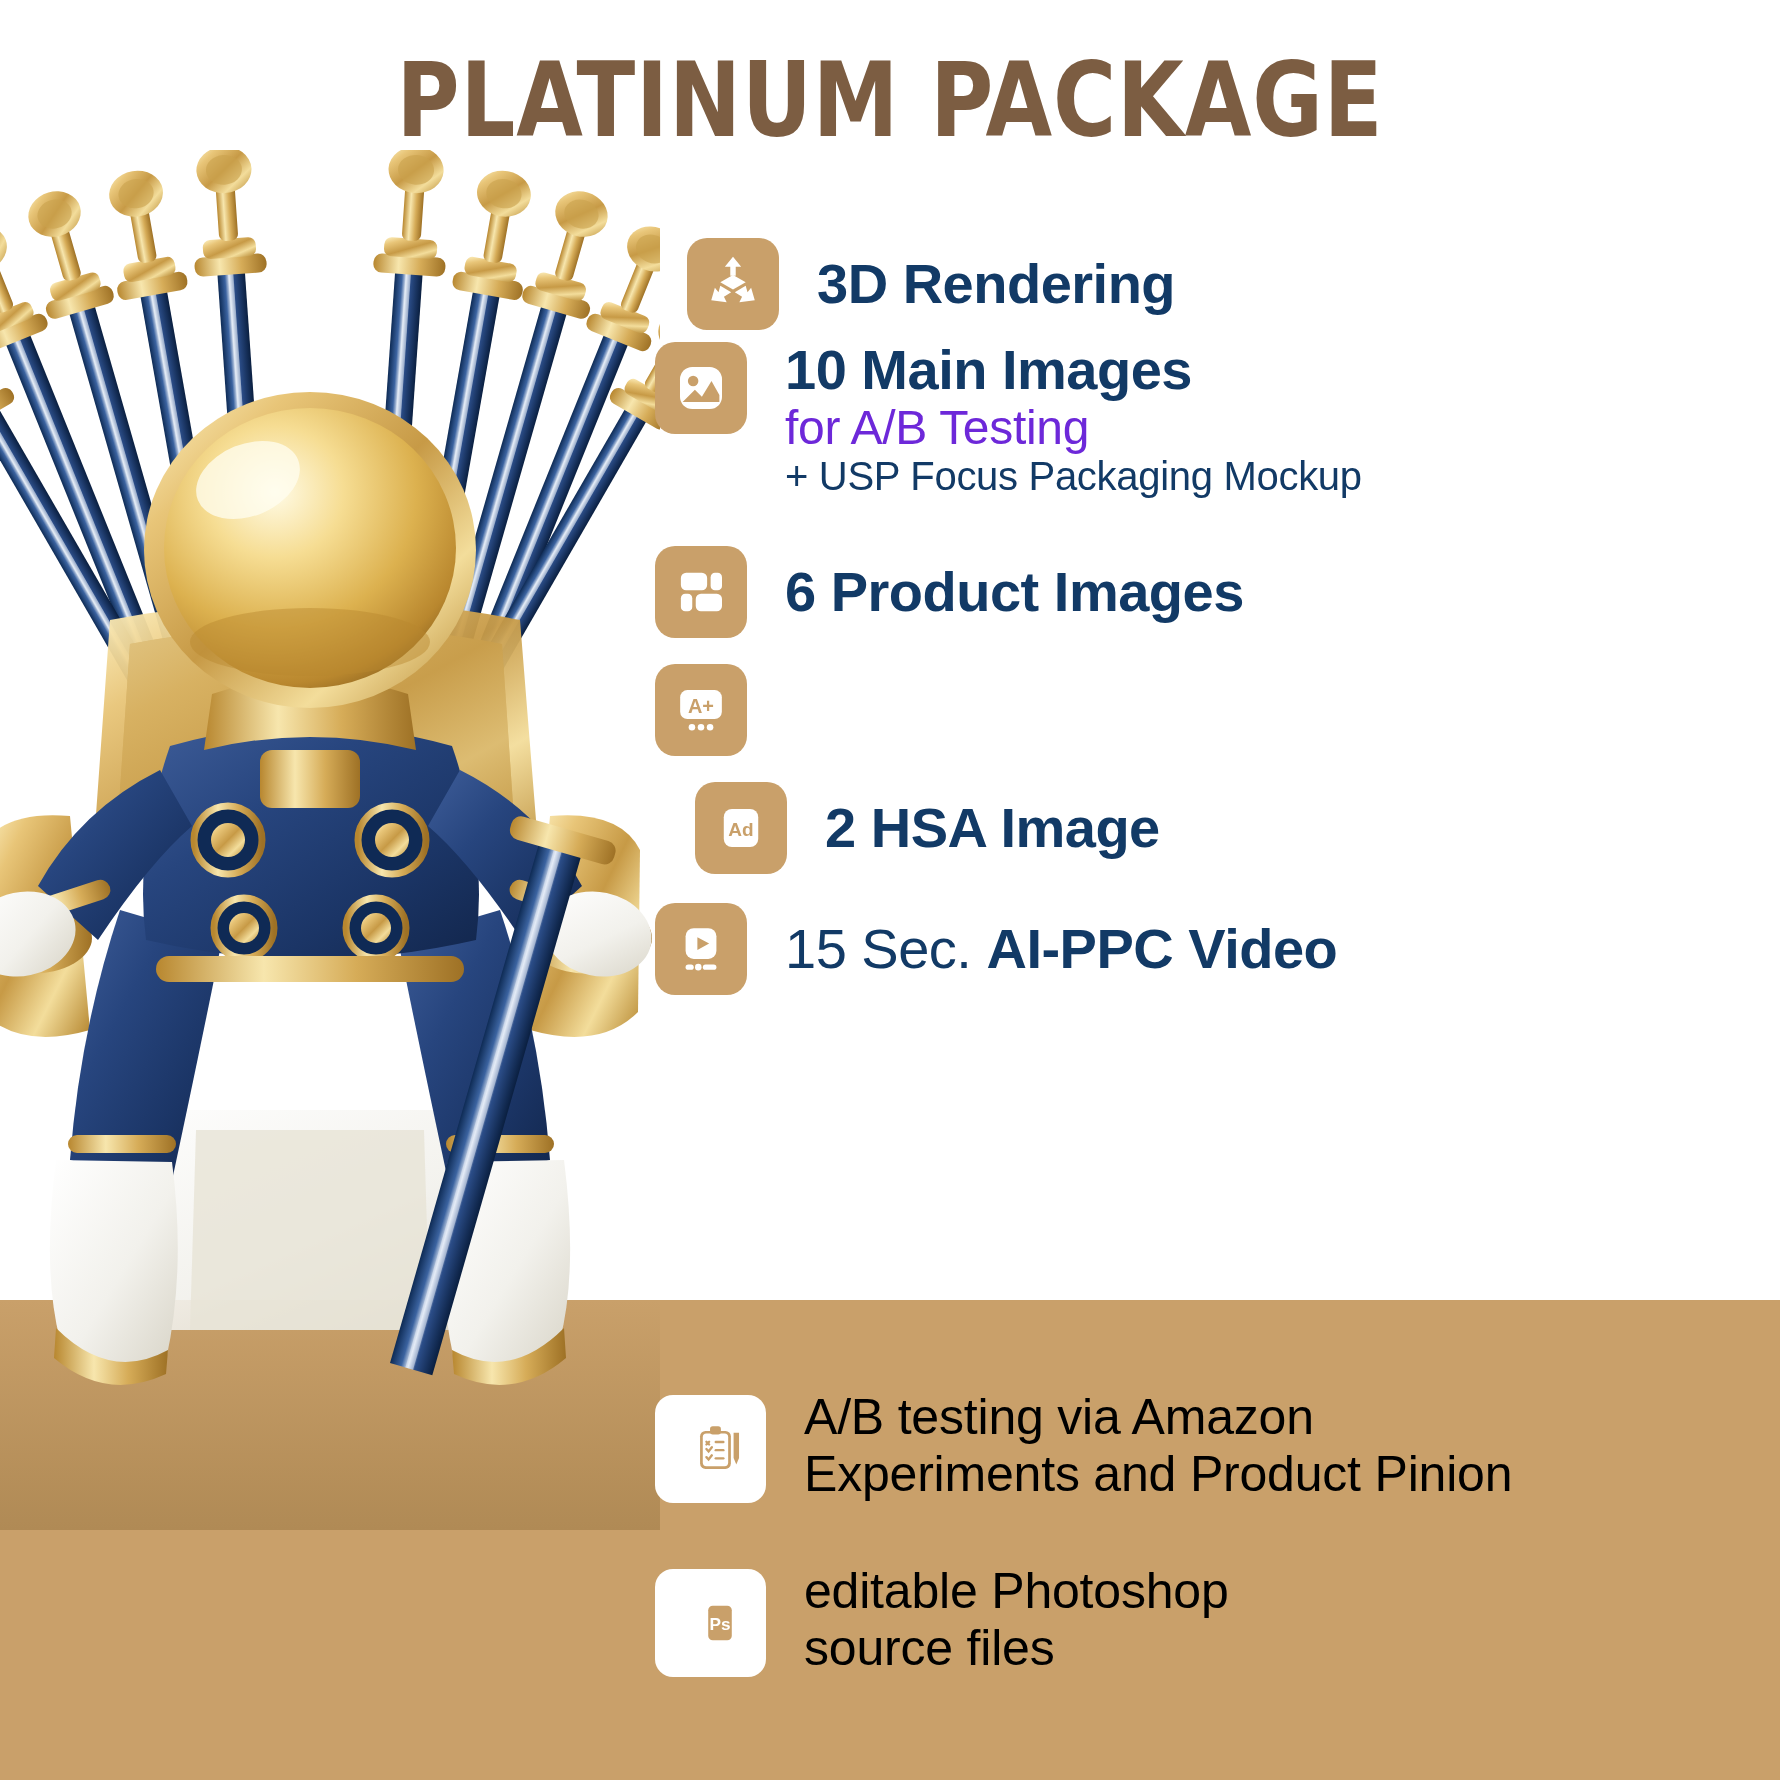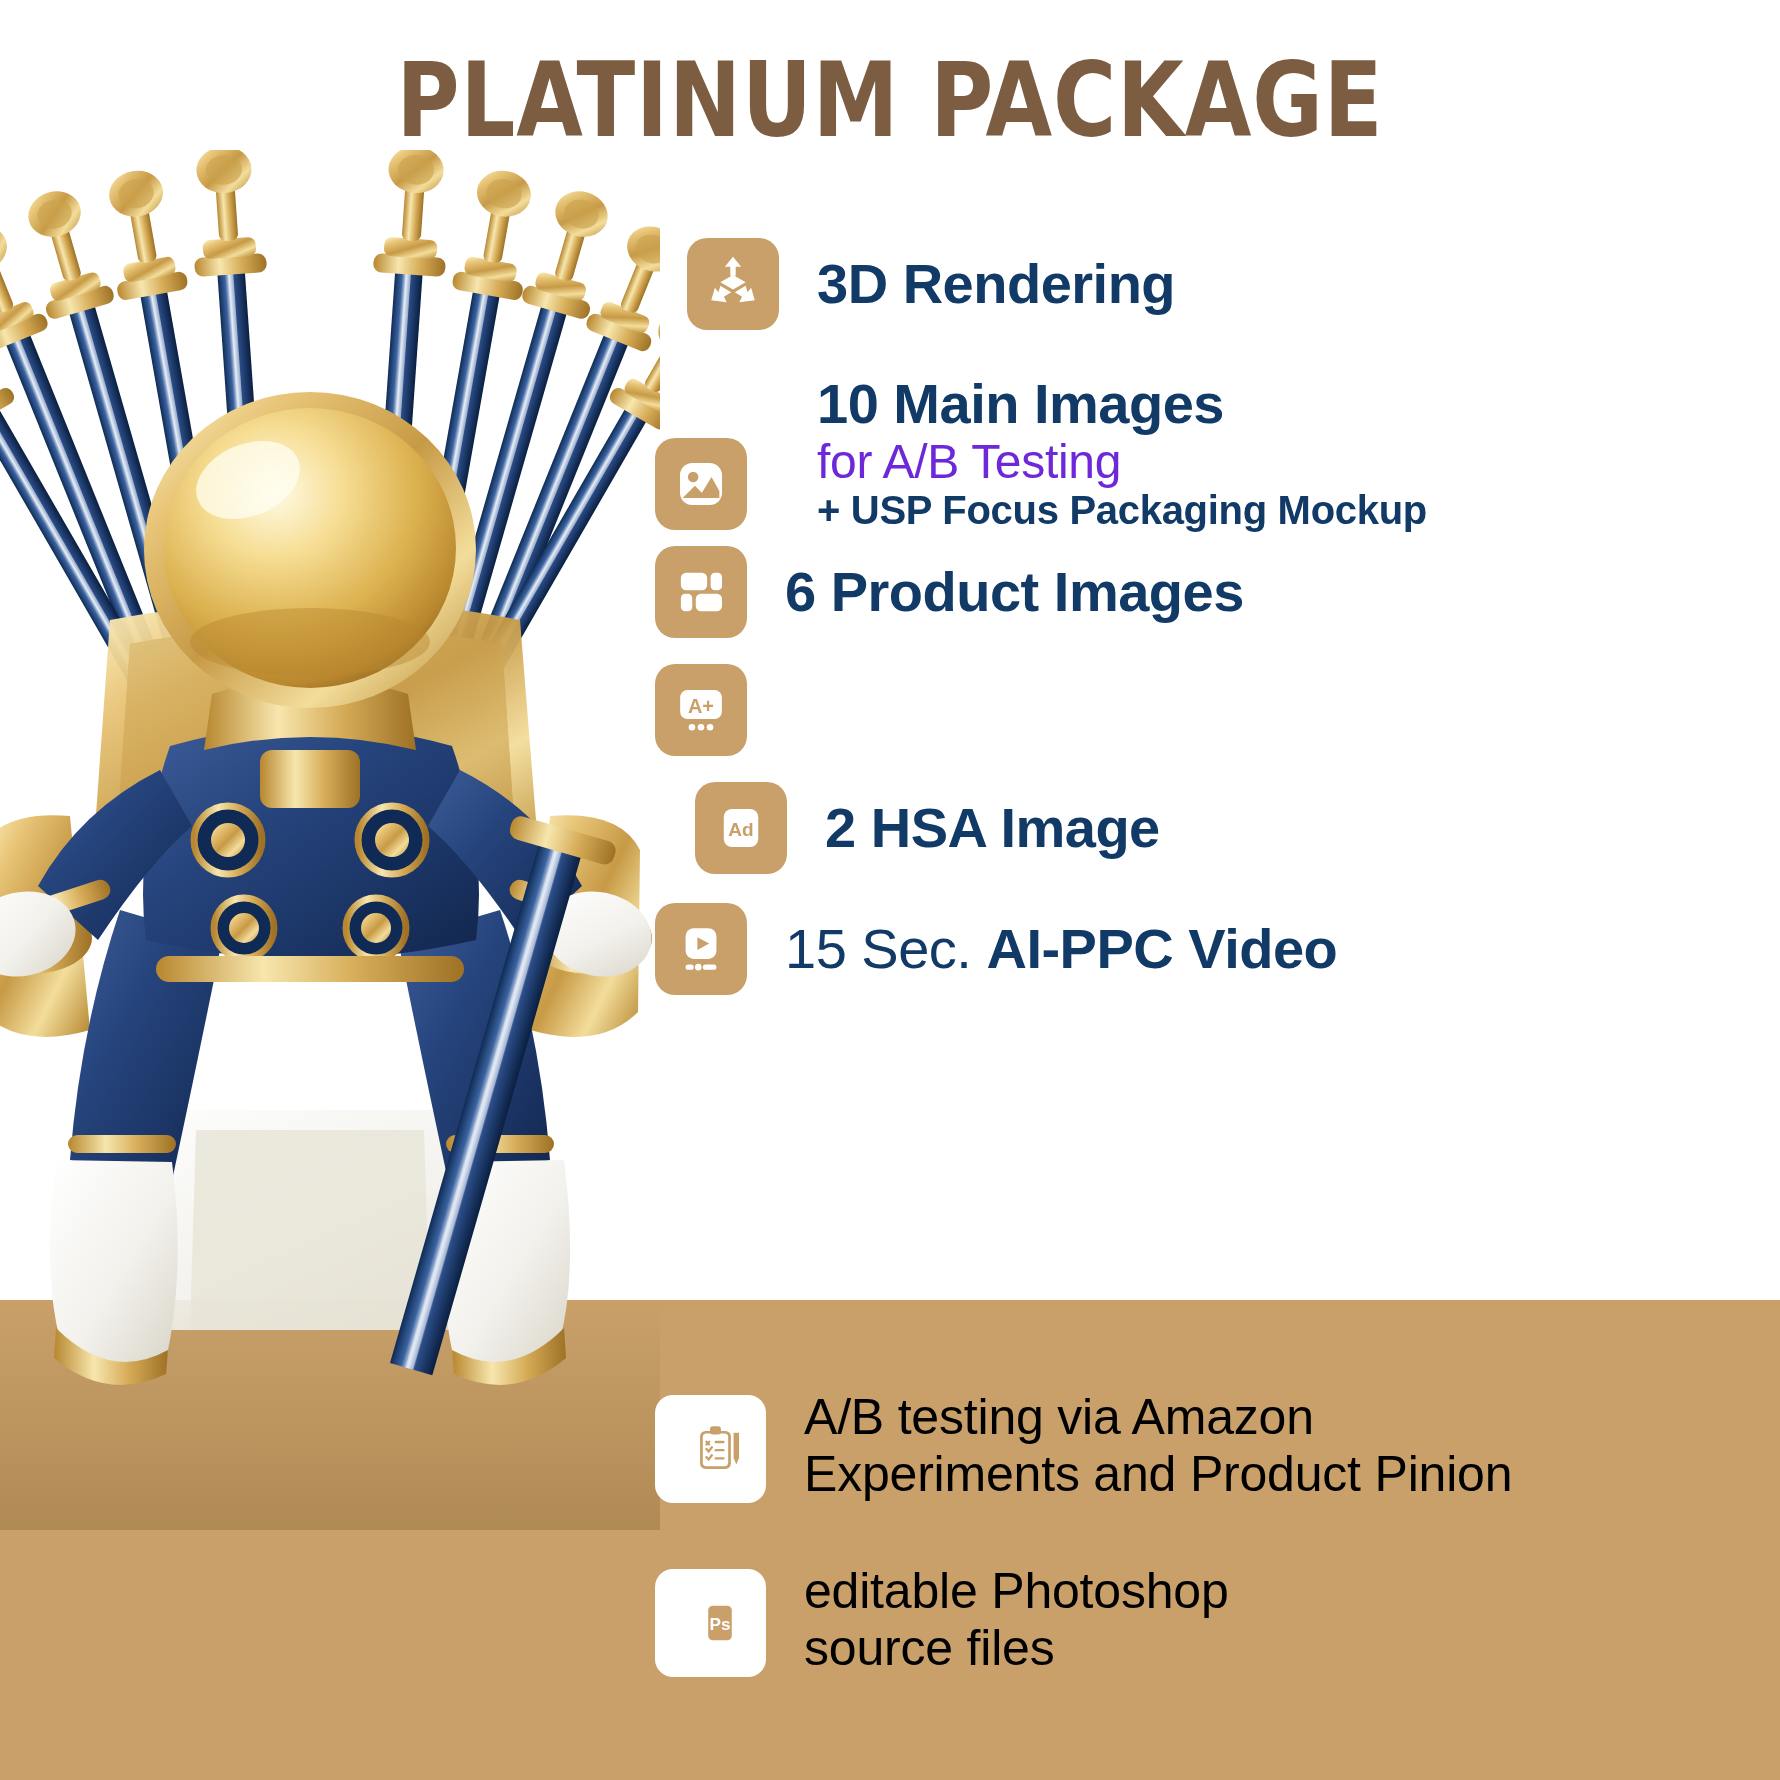--- a/index.html
+++ b/index.html
@@ -42,21 +42,21 @@
 
   
   .features{
     position:absolute;left:655px;top:232px;width:1090px;
   }
   .frow{
     display:flex;align-items:center;
     margin-bottom:6px;
   }
   .fr-3d{height:104px;padding-left:32px;}
-  .fr-main{height:188px;align-items:flex-end;gap:32px;}
+  .fr-main{height:188px;align-items:flex-start;}
   .fr-prod{height:112px;}
   .fr-aplus{height:112px;}
   .fr-hsa{height:112px;padding-left:40px;}
   .fr-vid{height:118px;}
 
   .ibox{
     width:92px;height:92px;min-width:92px;
     background:#c9a06a;border-radius:20px;
     display:flex;align-items:center;justify-content:center;
     margin-right:38px;
@@ -66,21 +66,21 @@
   .ftext{color:#123a66;line-height:1.0;}
   .fhead{
     font-weight:bold;font-size:56px;color:#123a66;letter-spacing:-0.5px;
     white-space:nowrap;
   }
   .fsub{
     font-weight:normal;font-size:48px;color:#6d28d9;letter-spacing:-0.3px;
     margin-top:6px;white-space:nowrap;
   }
   .fsub2{
-    font-weight:bold;font-size:40px;color:#123a66;letter-spacing:-0.3px;
+    font-weight:normal;font-size:40px;color:#123a66;letter-spacing:-0.3px;
     margin-top:4px;white-space:nowrap;
   }
   .flight{font-weight:normal;}
   .fbold{font-weight:bold;}
 
   
   .bottom-list{
     position:absolute;left:655px;top:1395px;width:1100px;
   }
   .brow{display:flex;align-items:flex-start;margin-bottom:66px;}

